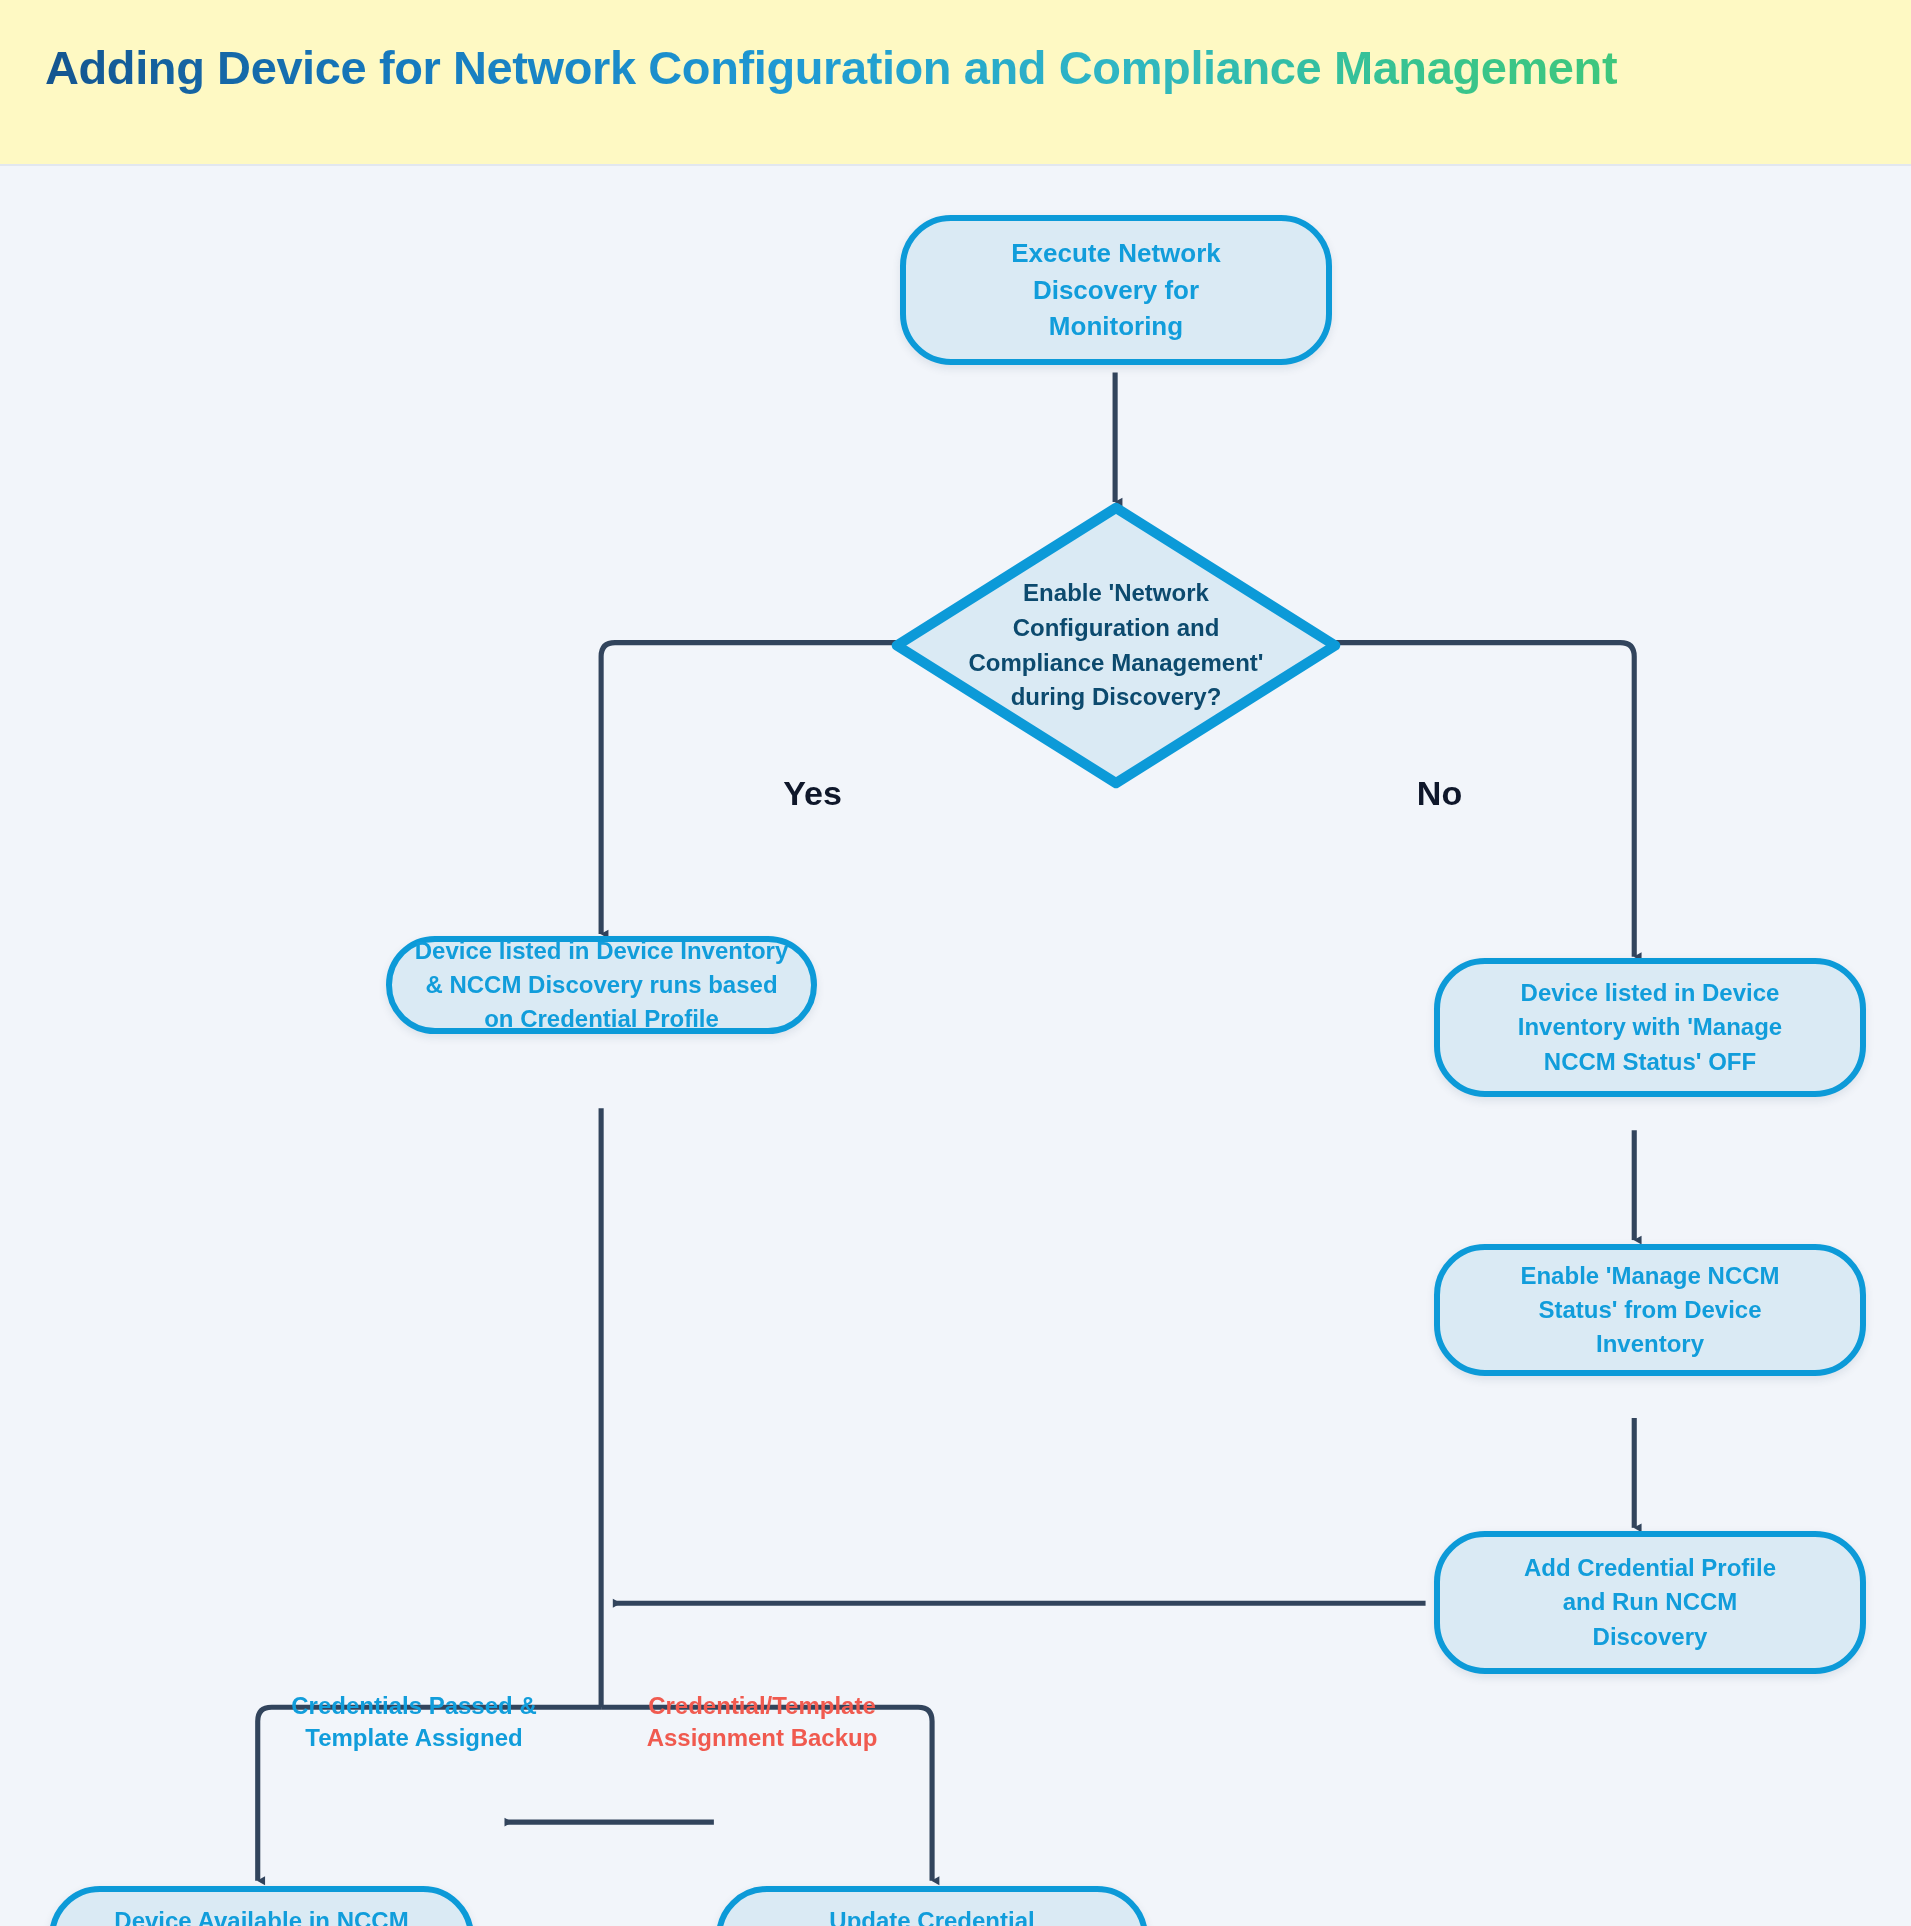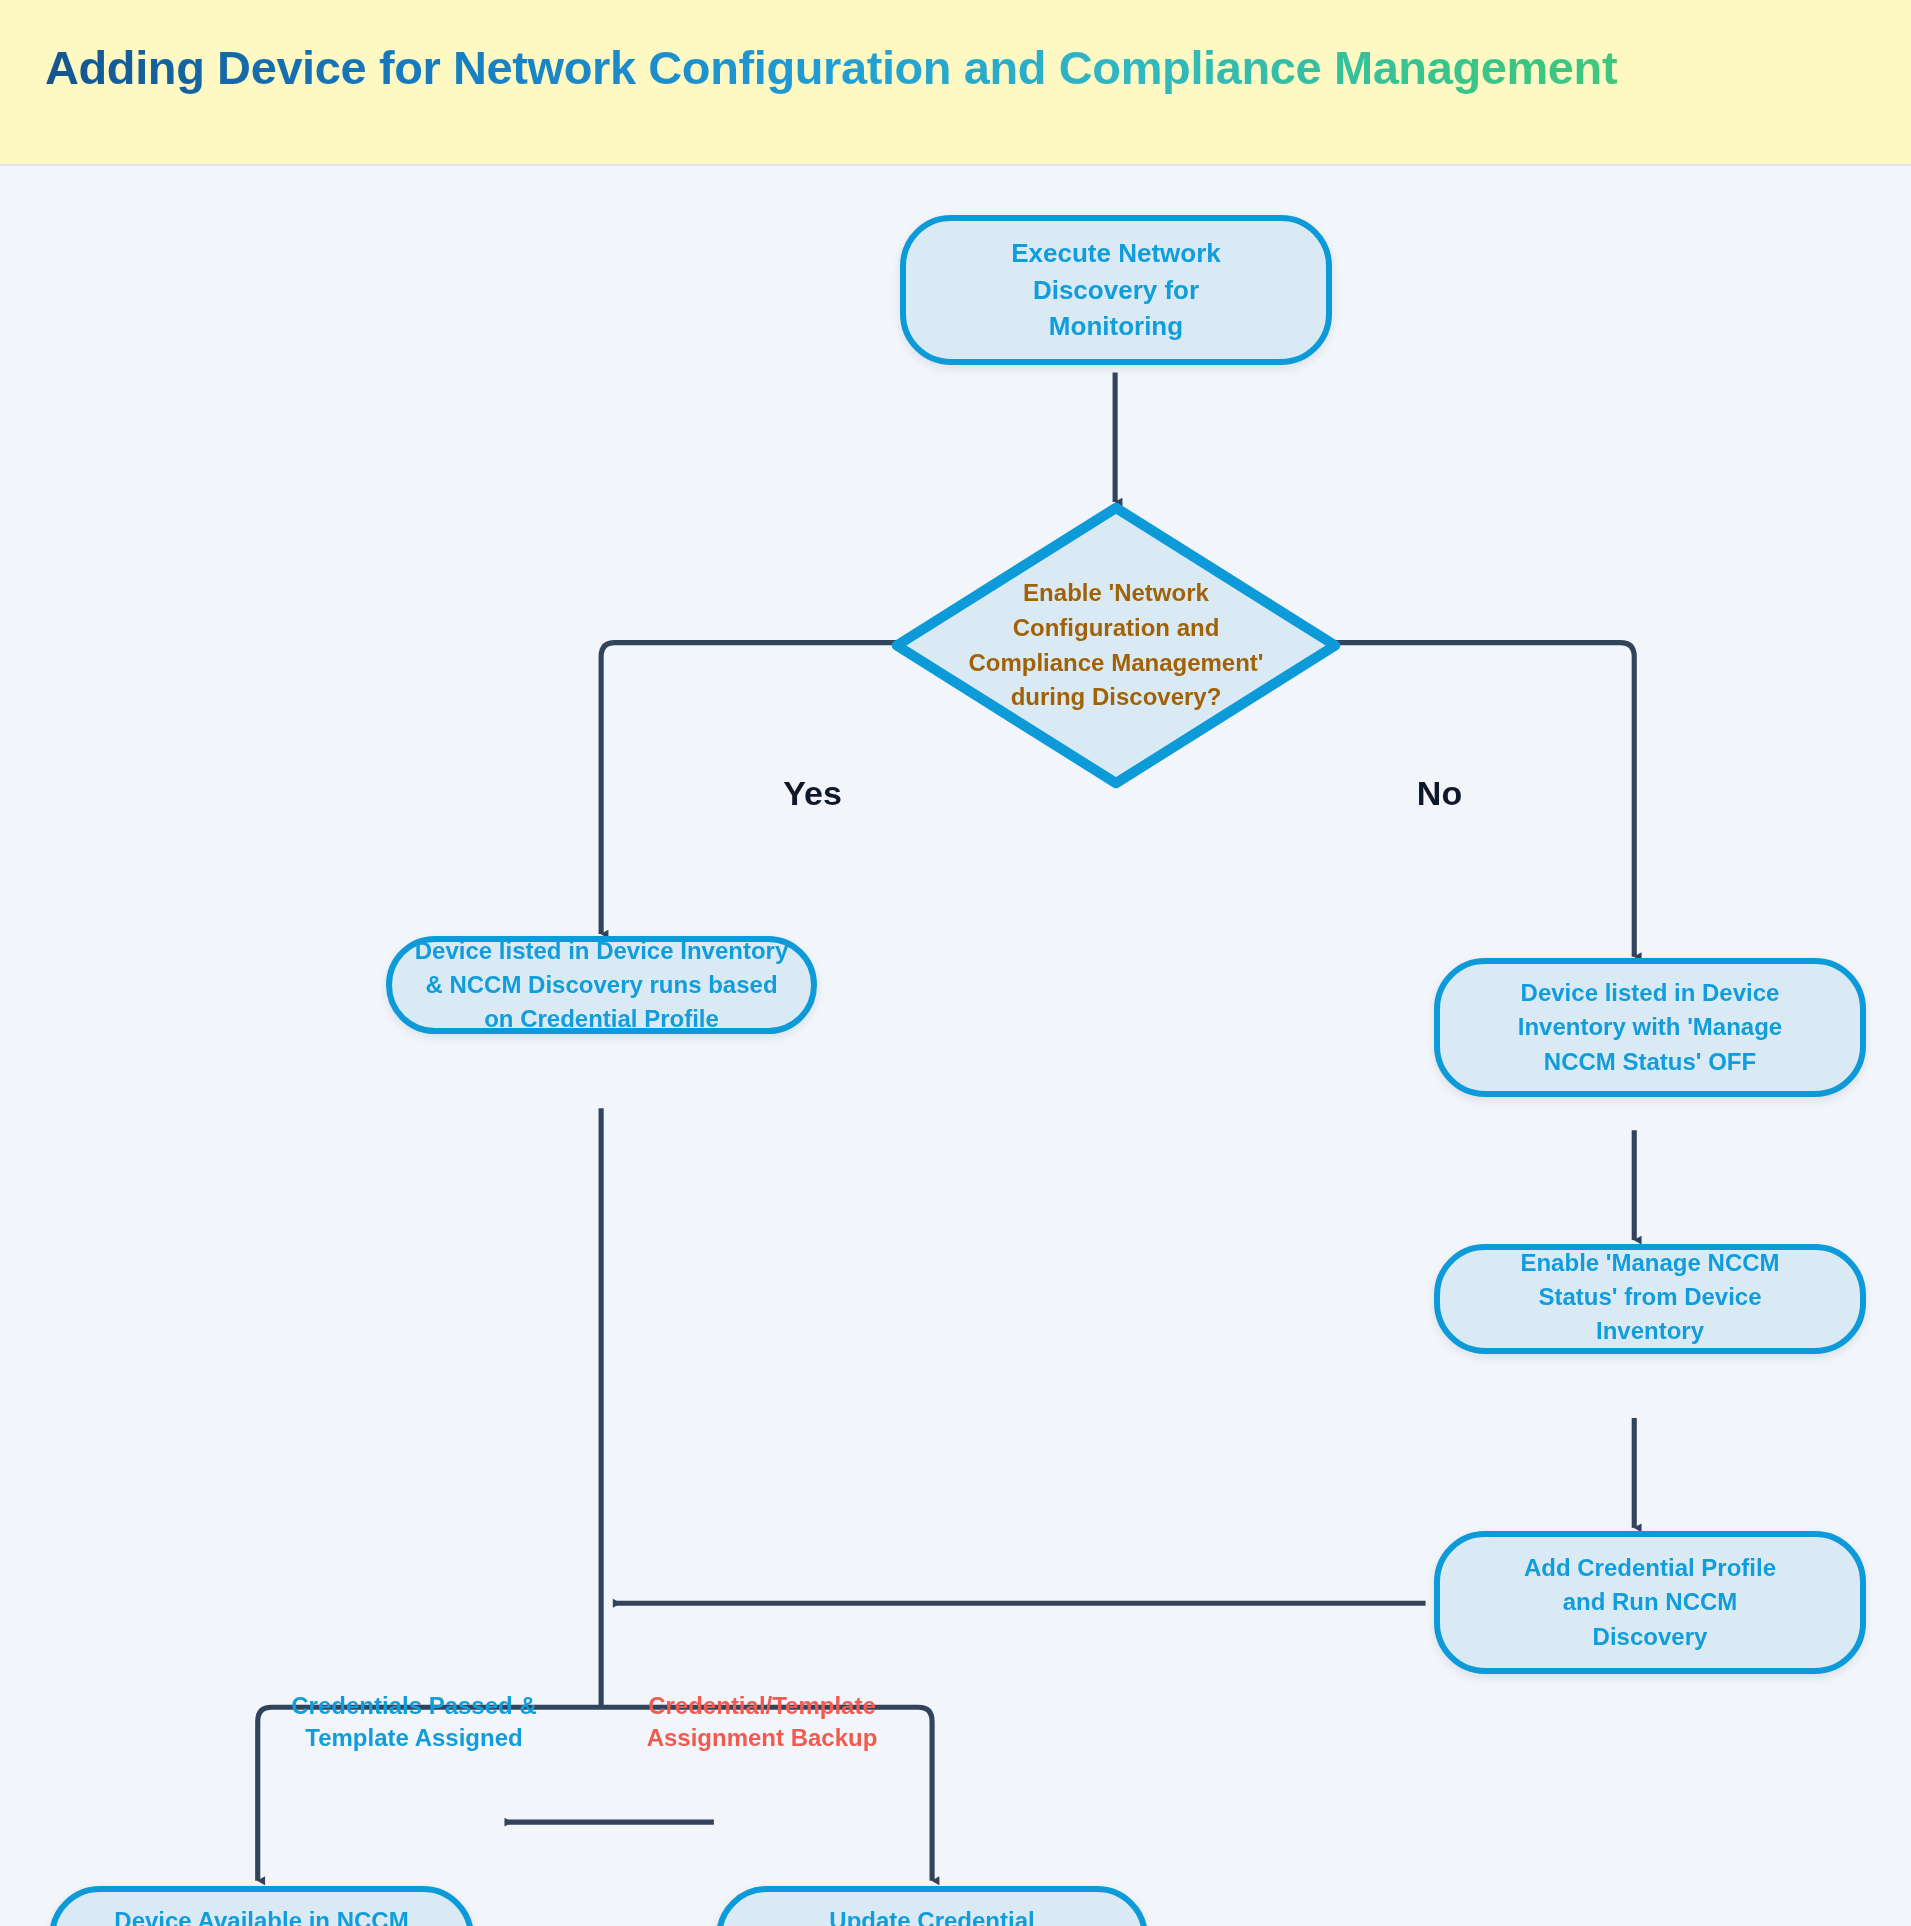--- a/index.html
+++ b/index.html
@@ -86,21 +86,21 @@
   }
   .diamond-text {
     position: absolute;
     left: 0; top: 0;
     width: 100%;
     height: 100%;
     display: flex;
     align-items: center;
     justify-content: center;
     text-align: center;
-    color: #a16207;
+    color: #0c4a6e;
     font-weight: bold;
     line-height: 1.45;
     white-space: pre-line;
   }
 
   
   .edge-label {
     position: absolute;
     font-weight: bold;
     text-align: center;
@@ -184,21 +184,21 @@
 &amp; NCCM Discovery runs based
 on Credential Profile</span>
   </div>
 
   <div class="node pill" style="left:1434px; top:780px; width:432px; height:139px; font-size:24px;">
     <span class="label">Device listed in Device
 Inventory with 'Manage
 NCCM Status' OFF</span>
   </div>
 
-  <div class="node pill" style="left:1434px; top:1066px; width:432px; height:110px; font-size:24px;align-items:flex-end;">
+  <div class="node pill" style="left:1434px; top:1066px; width:432px; height:132px; font-size:24px;">
     <span class="label">Enable 'Manage NCCM
 Status' from Device
 Inventory</span>
   </div>
 
   <div class="node pill" style="left:1434px; top:1353px; width:432px; height:143px; font-size:24px;">
     <span class="label">Add Credential Profile
 and Run NCCM
 Discovery</span>
   </div>

